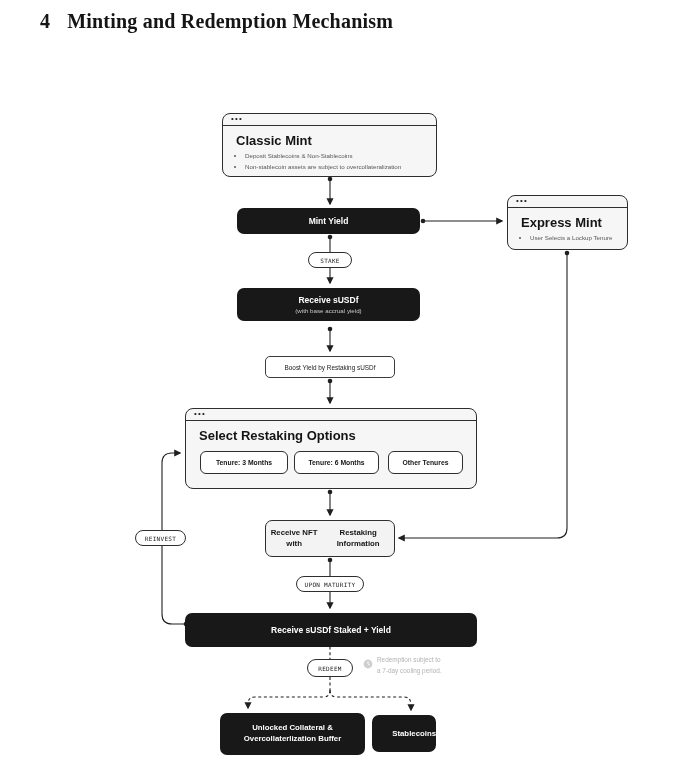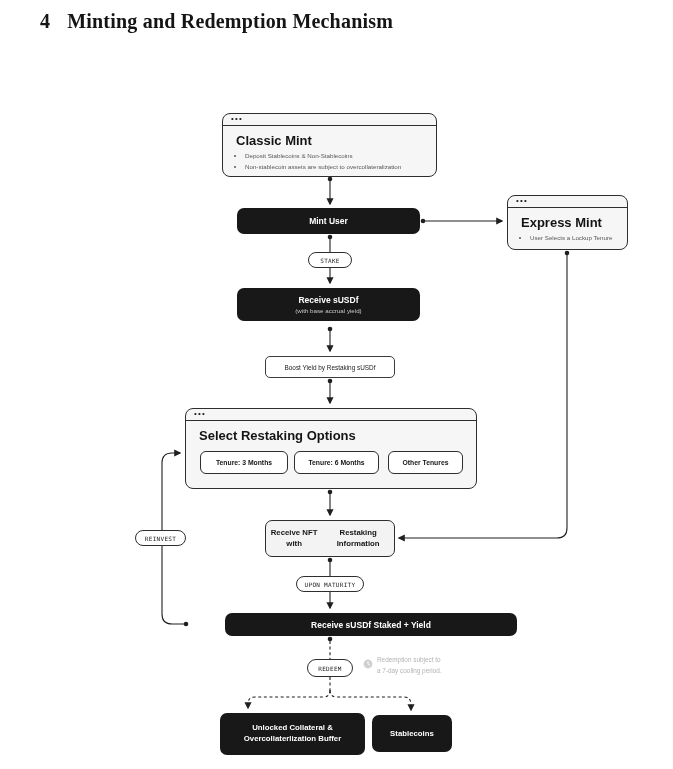--- a/index.html
+++ b/index.html
@@ -58,24 +58,24 @@
     display: flex;
     flex-direction: column;
     align-items: center;
     justify-content: center;
     text-align: center;
   }
   .dark .t { font-size: 8.5px; font-weight: 700; }
   .dark .s { font-size: 6.2px; color: #c9c9c9; margin-top: 2px; font-weight: 400; }
   .mint-usdf { left: 237px; top: 208px; width: 183px; height: 26px; }
   .receive-susdf { left: 237px; top: 288px; width: 183px; height: 33px; }
-  .staked-yield { left: 185px; top: 613px; width: 292px; height: 23px; margin-left: 40px; }
+  .staked-yield { left: 185px; top: 613px; width: 292px; height: 34px; }
   .unlocked-box { left: 175px; top: 713px; width: 145px; height: 42px; line-height: 1.4; margin-left: 45px; }
   .unlocked-box .t { font-size: 7.8px; }
-  .stablecoins-box { left: 372px; top: 715px; width: 80px; height: 37px; }
+  .stablecoins-box { left: 372px; top: 715px; width: 64px; height: 37px; align-items: flex-end; }
   .stablecoins-box .t { font-size: 7.8px; }
 
   
   .pill {
     position: absolute;
     background: #ffffff;
     border: 1.1px solid #2e2e2e;
     border-radius: 9px;
     display: flex;
     align-items: center;
@@ -213,21 +213,21 @@
       <div class="win-header">
         <span class="win-dots">•••</span>
       </div>
       <div class="win-title">Express Mint</div>
       <ul class="bullets">
         <li>User Selects a Lockup Tenure</li>
       </ul>
     </div>
 
     <div class="dark mint-usdf">
-      <span class="t">Mint User</span>
+      <span class="t">Mint Yield</span>
     </div>
 
     <div class="pill stake-pill">
       <span>STAKE</span>
     </div>
 
     <div class="dark receive-susdf">
       <span class="t">Receive sUSDf</span>
       <span class="s">(with base accrual yield)</span>
     </div>

